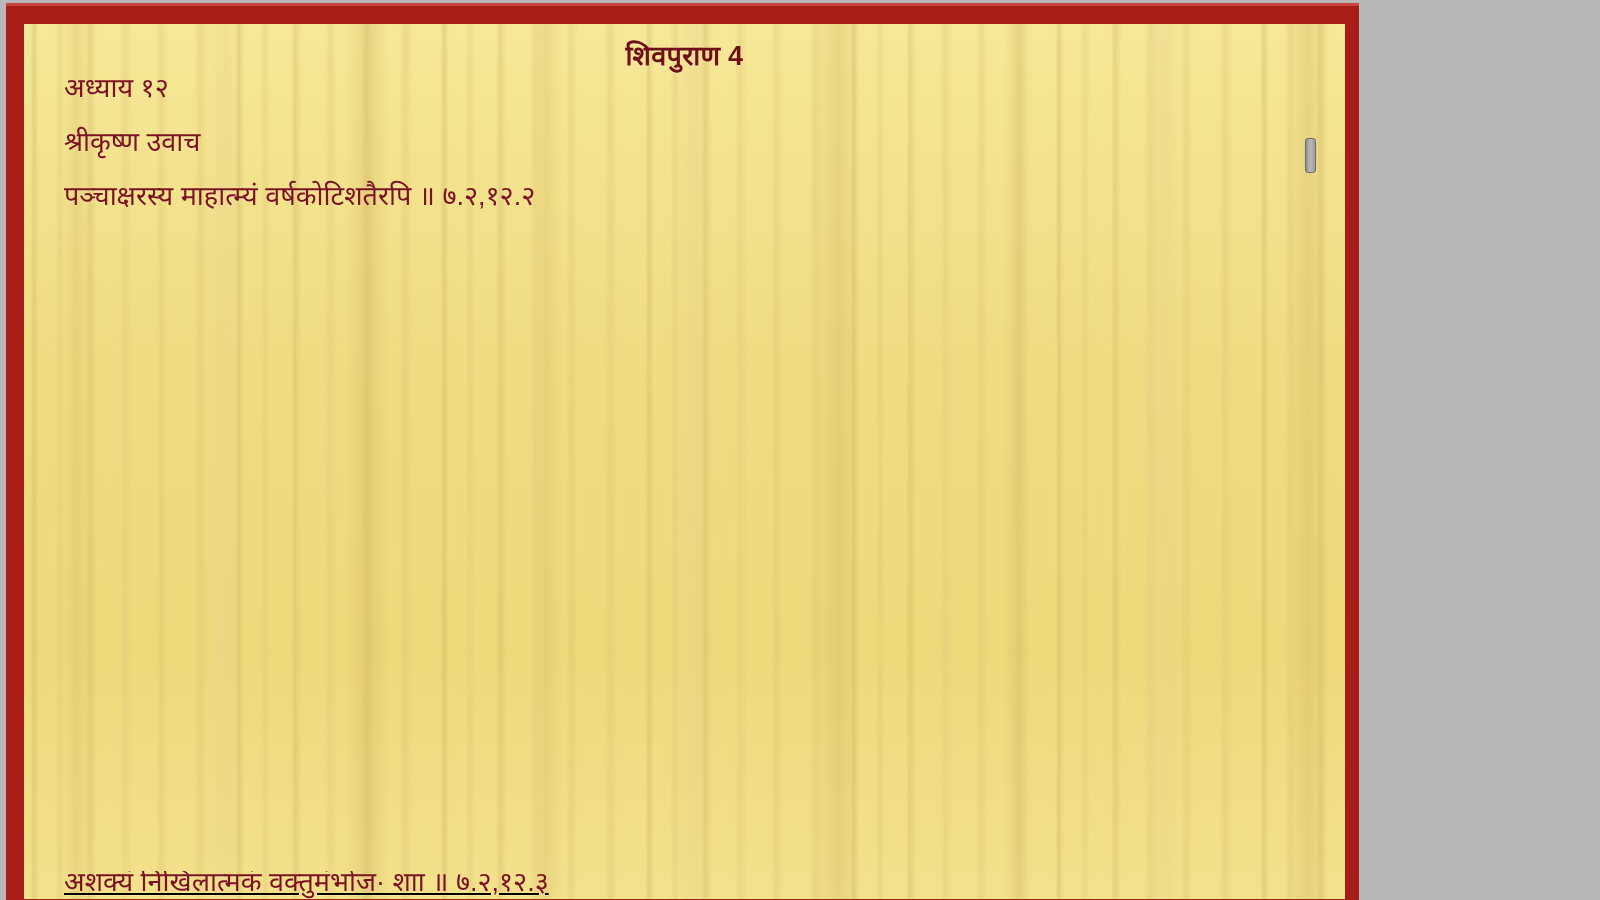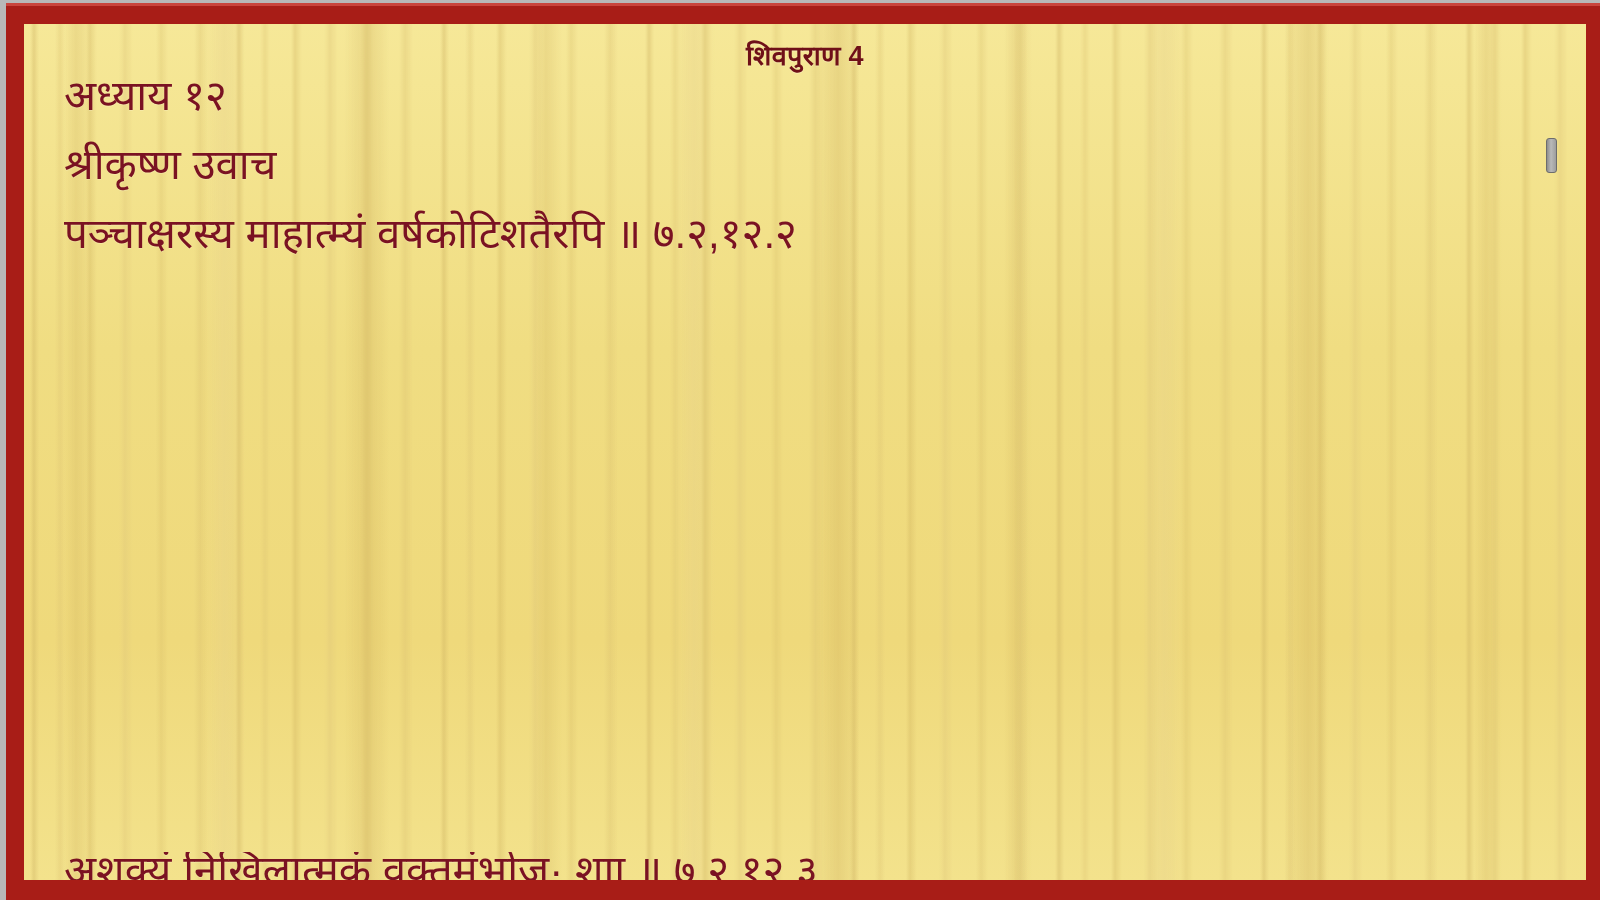--- a/index.html
+++ b/index.html
@@ -17,24 +17,24 @@
     position: absolute;
     left: 0; top: 0;
     width: 1600px;
     height: 900px;
     background: #b8b8b8;
     padding: 3px 0 0 6px;
   }
 
   #frame-border {
     position: relative;
-    width: 1594px;
+    width: 1353px;
     height: 897px;
     background: #a81d17;
-    padding: 18px 14px 20px 18px;
+    padding: 18px 14px 1px 18px;
     border-top: 3px solid #c9443c;
   }
 
   
   #reader-pane {
     position: relative;
     width: 100%;
     height: 100%;
     overflow: hidden;
     background-color: #f2e189;
@@ -98,21 +98,21 @@
     background: linear-gradient(90deg, #8e8e8e 0%, #b9b9b9 45%, #9d9d9d 100%);
     border: 1px solid #6d6d6d;
   }
 
   
   #verse-body {
     padding: 2px 40px 0 40px;
   }
 
   .verse-line {
-    font-size: 42px;
+    font-size: 27px;
     line-height: 1.0;
     color: #7a1222;
     white-space: nowrap;
     margin-bottom: 27px;
     text-shadow: 0 1px 0 rgba(255,255,255,0.18);
   }
 
   .verse-line.clipped {
     margin-bottom: 0;
   }

